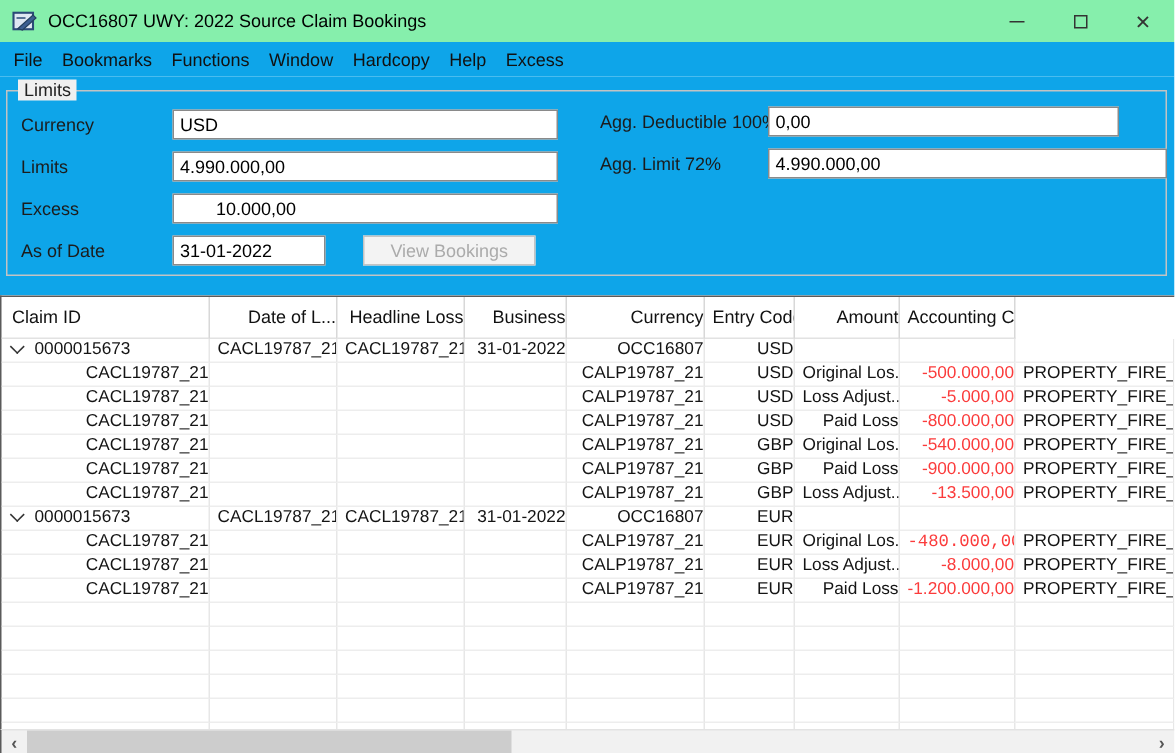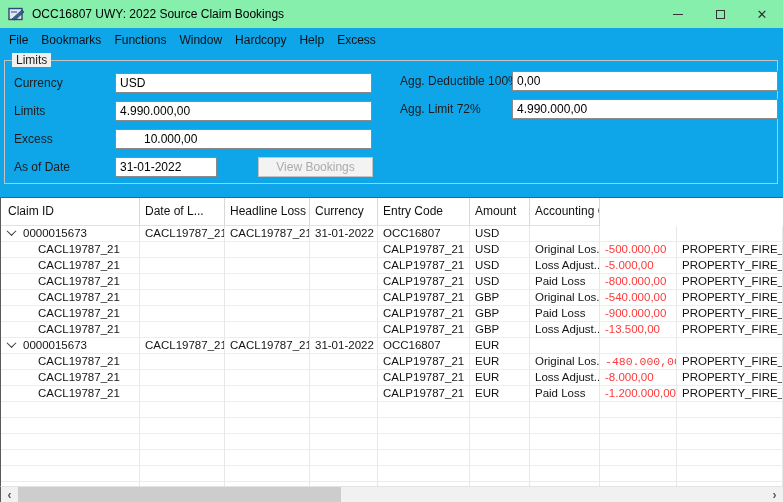--- a/index.html
+++ b/index.html
@@ -22,21 +22,21 @@
 
   
   .form-area { position:absolute; left:0; top:51px; width:783px; height:146px; background:#0ea5e9; }
   .groupbox { position:absolute; left:4px; top:9px; width:774px; height:124px; border:1px solid #c3c3c3; }
   .groupbox-legend { position:absolute; left:12px; top:2px; background:#f0f0f0; padding:0 4px; font-size:12px; color:#222; }
   .fld-label { position:absolute; font-size:12px; color:#1c1c1c; height:20px; line-height:20px; white-space:nowrap; }
   .fld { position:absolute; height:20px; border:1px solid #8a8a8a; background:#ffffff; font-family:"Liberation Sans",sans-serif; font-size:12px; color:#000; padding:0 4px; line-height:18px; }
   .btn-disabled { position:absolute; height:20px; border:1px solid #c4c4c4; background:#f3f3f3; color:#ababab; font-size:12px; text-align:center; line-height:18px; }
 
   
-  .tablewrap { position:absolute; left:0; top:197px; width:783px; height:289px; background:#ffffff; border-top:1px solid #5a5a5a; border-left:1px solid #5a5a5a; overflow:hidden; }
+  .tablewrap { position:absolute; left:0; top:197px; width:783px; height:289px; background:#ffffff; border-top:1px solid #5a5a5a; border-left:1px solid #5a5a5a; overflow:hidden;text-align:right; }
   .trow { display:grid; grid-template-columns:139px 85px 85px 68px 92px 60px 70px 77px 1fr; width:100%; }
   .trow.hrow { height:28px; }
   .trow.drow { height:16px; }
   .tcell { overflow:hidden; white-space:nowrap; padding-left:5px; border-right:1px solid #e7e7e7; border-bottom:1px solid #ededed; font-size:11.5px; line-height:15px; color:#141414; }
   .hrow .tcell { line-height:27px; font-size:12px; border-right:1px solid #d8d8d8; border-bottom:1px solid #e2e2e2; color:#111; }
   .tcell.first { padding-left:7px; display:flex; align-items:center; }
   .tcell.indent { padding-left:37px; }
   .tcell.amount { }
   .chev { width:7px; height:7px; border-right:1.6px solid #333; border-bottom:1.6px solid #333; transform:rotate(45deg) translate(-1px,-1px); margin-right:8px; margin-top:-3px; flex:0 0 auto; }
 
@@ -88,34 +88,35 @@
   <input class="fld" style="left: 115px; top: 22px; width: 257px;" value="USD">
 
   <span class="fld-label" style="left:14px; top:50px;">Limits</span>
   <input class="fld" style="left: 115px; top: 50px; width: 257px;" value="4.990.000,00">
 
   <span class="fld-label" style="left:14px; top:78px;">Excess</span>
   <input class="fld" style="left: 115px; top: 78px; width: 257px; padding-left: 28px;" value="10.000,00">
 
   <span class="fld-label" style="left:14px; top:106px;">As of Date</span>
   <input class="fld" style="left: 115px; top: 106px; width: 102px;" value="31-01-2022">
-  <div class="btn-disabled" style="left:258px; top:106px; width:115px;">View Bookings</div>
+  <div class="btn-disabled" style="left:242px; top:106px; width:115px;">View Bookings</div>
 
   <span class="fld-label" style="left:400px; top:20px;">Agg. Deductible 100%</span>
-  <input class="fld" style="left: 512px; top: 20px; width: 266px;" value="0,00">
+  <input class="fld" style="left: 512px; top: 20px; width: 234px;" value="0,00">
 
   <span class="fld-label" style="left:400px; top:48px;">Agg. Limit 72%</span>
   <input class="fld" style="left: 512px; top: 48px; width: 266px;" value="4.990.000,00">
 </div>
 
 <div class="tablewrap">
   <div class="trow hrow">
       <div class="tcell first">Claim ID</div>
       <div class="tcell">Date of L...</div>
       <div class="tcell">Headline Loss</div>
+      <div class="tcell">Business</div>
       <div class="tcell">Currency</div>
       <div class="tcell">Entry Code</div>
       <div class="tcell">Amount</div>
       <div class="tcell">Accounting Classific..</div>
     </div>
   <div id="tbody">
       <div class="trow drow">
         <div class="tcell first">
           <span class="chev"></span>
           <span>0000015673</span>

